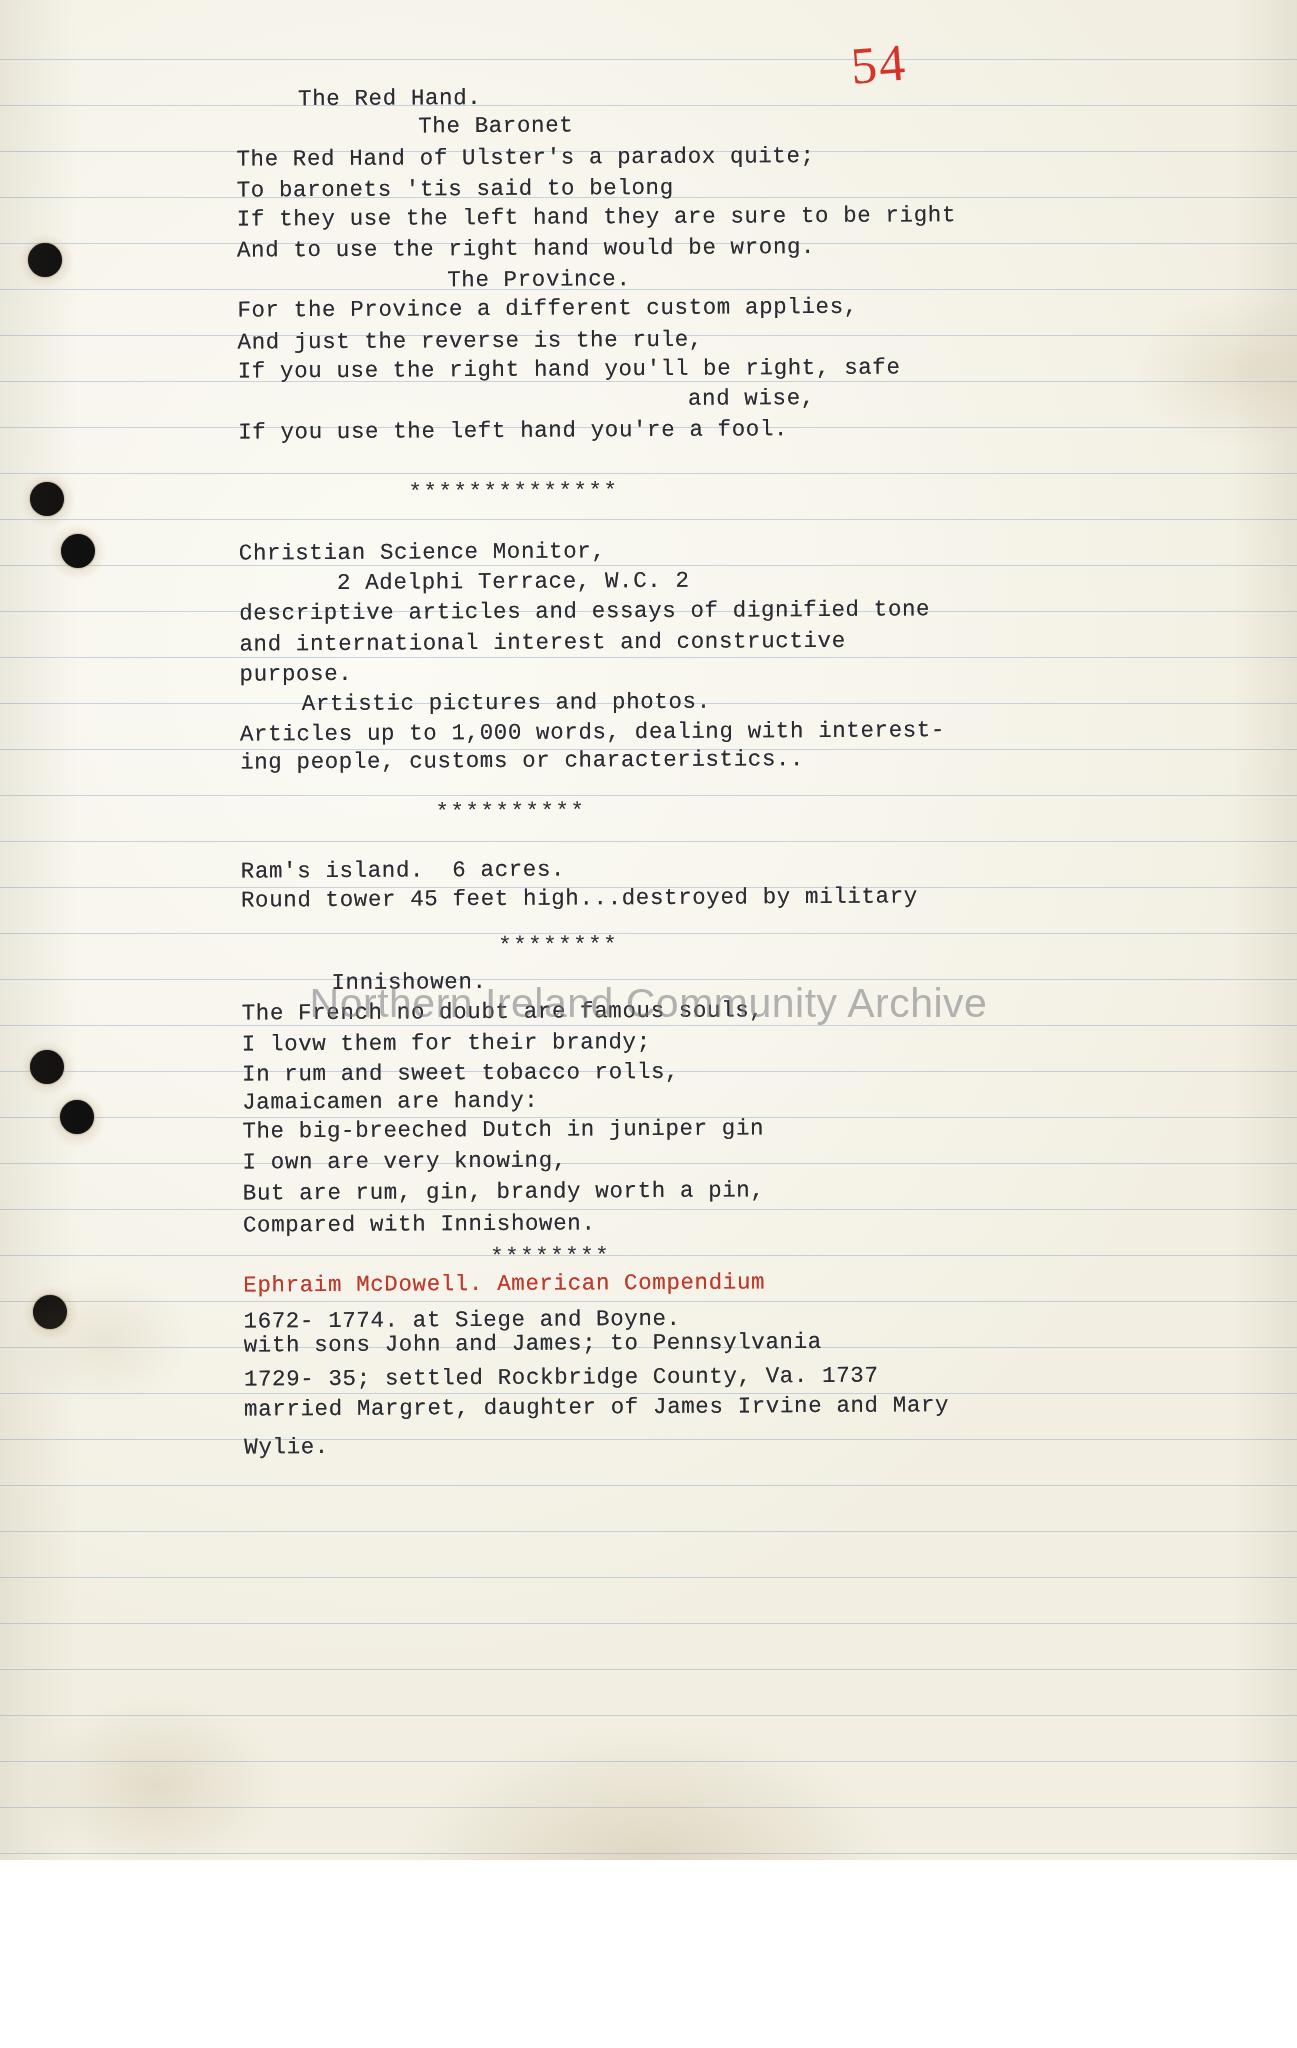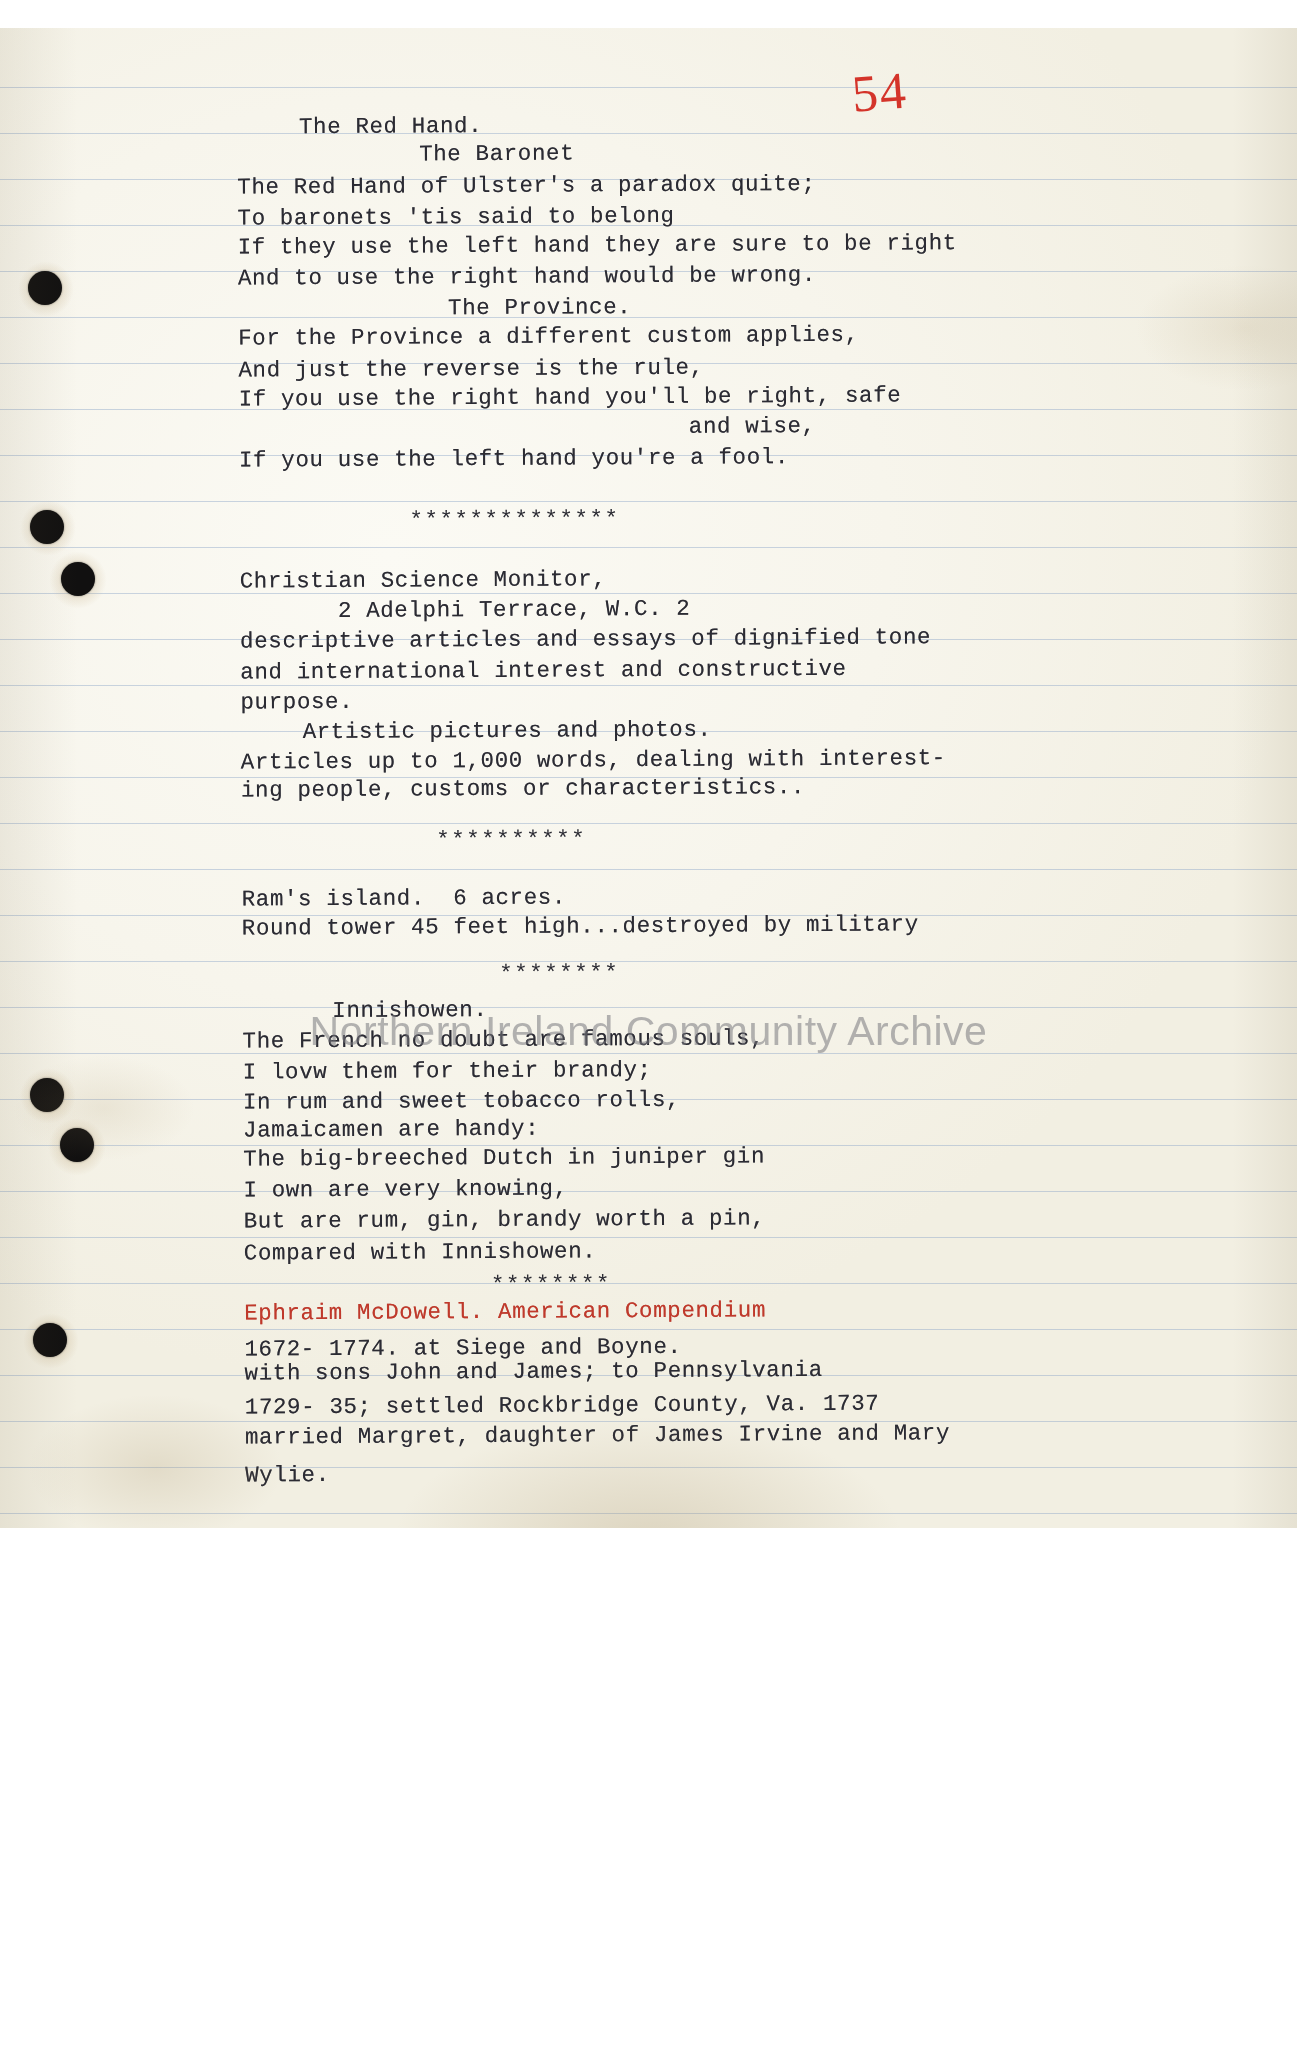--- a/index.html
+++ b/index.html
@@ -3,25 +3,24 @@
 <meta charset="utf-8">
 <style>
   html, body {
     margin: 0;
     padding: 0;
     background: #ffffff;
   }
   #page {
     position: relative;
     width: 1297px;
-    height: 1500px;
+    height: 1860px;
     overflow: hidden;
     background: #f3f1e7;
     font-family: "Liberation Mono", "DejaVu Sans Mono", monospace;
-    margin-top: 28px;
   }
   
   #paper {
     position: absolute;
     inset: 0;
     background:
       radial-gradient(ellipse 70% 55% at 30% 35%, #fbfaf4 0%, #f7f5ec 55%, #f2efe2 100%),
       linear-gradient(100deg, #f6f4ea 0%, #f4f1e6 40%, #efebdc 100%);
   }
   

